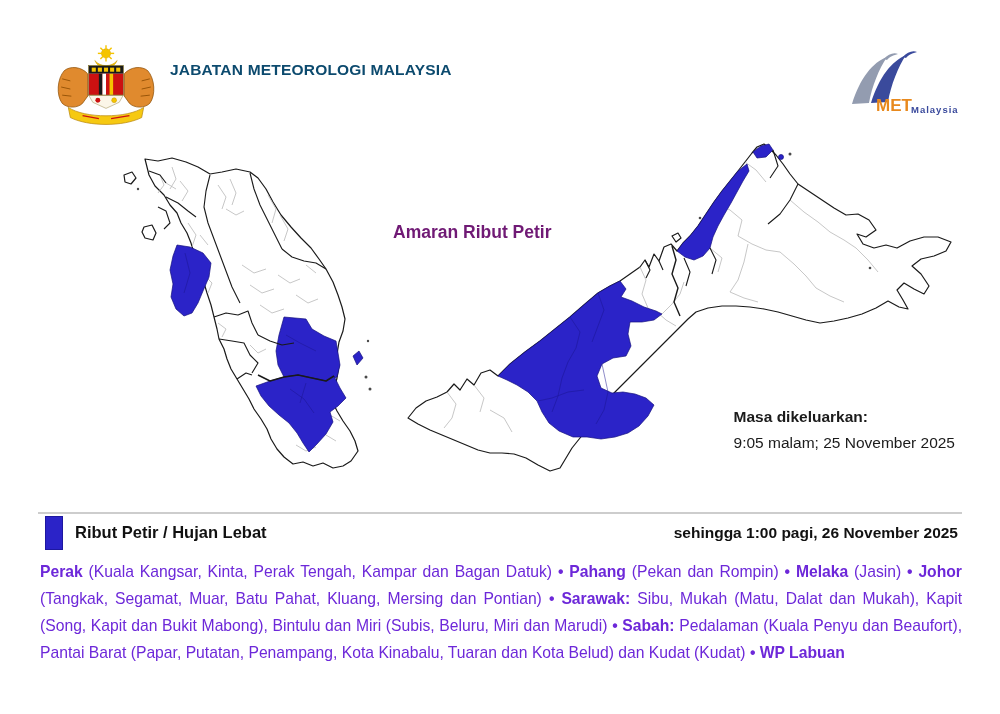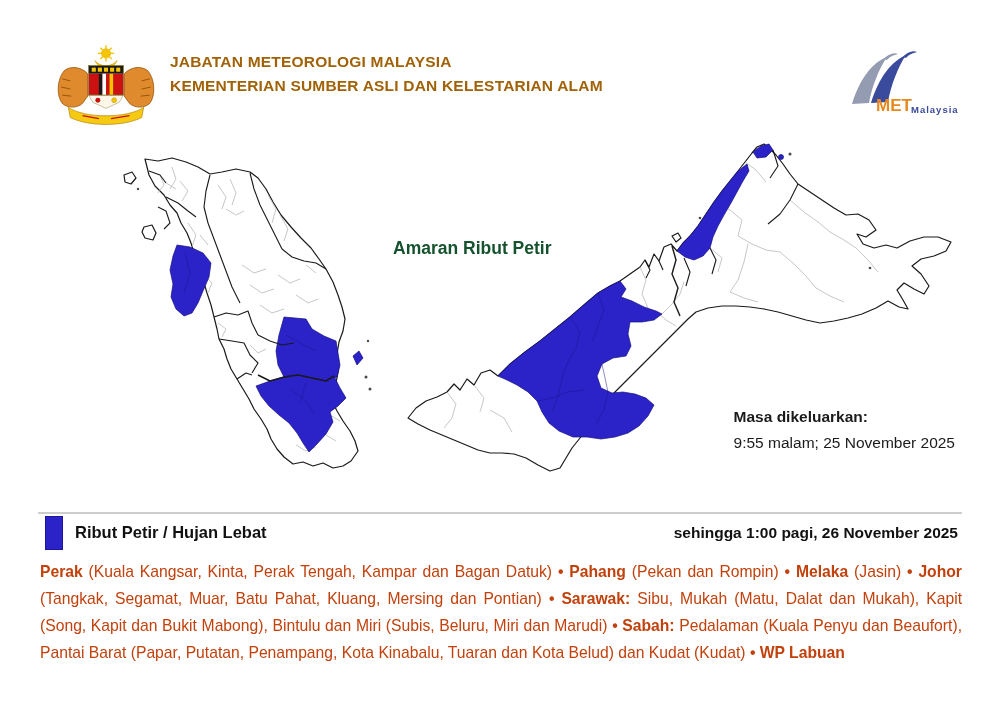--- a/index.html
+++ b/index.html
@@ -3,38 +3,38 @@
 <meta charset="utf-8">
 <style>
   * { margin:0; padding:0; box-sizing:border-box; }
   html,body { background:#ffffff; }
   .page {
     position:relative; width:1000px; height:714px; background:#fff;
     font-family:"Liberation Sans", sans-serif; color:#1b1b1b; overflow:hidden;
   }
   
   .coat { position:absolute; left:52px; top:44px; width:108px; height:86px; }
-  .agency { position:absolute; left:170px; top:50px; font-weight:bold; font-size:15.5px;
-            line-height:24px; letter-spacing:.2px; color:#a16207; }
+  .agency { position:absolute; left:170px; top:58px; font-weight:bold; font-size:15.5px;
+            line-height:24px; letter-spacing:.2px; color:#0c4a6e; }
   .metlogo { position:absolute; left:838px; top:50px; width:134px; height:68px; }
   
   .map-pen { position:absolute; left:100px; top:145px; width:280px; height:335px; }
   .map-bor { position:absolute; left:400px; top:140px; width:575px; height:340px; }
-  .map-title { position:absolute; left:393px; top:222px; font-size:17.5px; font-weight:bold; color:#14532d;margin-top:16px; }
+  .map-title { position:absolute; left:393px; top:222px; font-size:17.5px; font-weight:bold; color:#701a75; }
   .issued { position:absolute; right:45px; top:404px; font-size:15.5px; line-height:26px; }
   .issued .lbl { font-weight:bold; }
   
   .divider { position:absolute; left:38px; top:512px; width:924px; height:2px; background:#cdcdcd; }
   .swatch { position:absolute; left:45px; top:516px; width:18px; height:34px;
             background:var(--warn-blue,#2B23C8); border:1px solid #1d17a0; }
   .legend-label { position:absolute; left:75px; top:523px; font-size:16.5px; font-weight:bold; color:#111; }
   .legend-valid { position:absolute; right:42px; top:524px; font-size:15.5px; font-weight:bold; color:#111;margin-left:24px; }
   
   .areas { position:absolute; left:40px; top:558px; width:922px; text-align:justify;
-           font-size:15.7px; line-height:27px; color:#c2410c; }
+           font-size:15.7px; line-height:27px; color:#6d28d9; }
   .areas .b { font-weight:bold; }
   
   .land { fill:#ffffff; stroke:#1a1a1a; stroke-width:1.2; stroke-linejoin:round; }
   .state { fill:none; stroke:#1a1a1a; stroke-width:1.1; stroke-linejoin:round; }
   .dist  { fill:none; stroke:#b9b9b9; stroke-width:.8; stroke-linejoin:round; }
   .blue  { fill:var(--warn-blue,#2B23C8); stroke:#14107e; stroke-width:.7; stroke-linejoin:round; }
   .bluedist { fill:none; stroke:#1a148f; stroke-width:.7; opacity:.7; }
   .isl { fill:#4a4a4a; }
 </style>
 </head>
@@ -85,21 +85,20 @@
     </g>
 
     <g>
       <path d="M16,62 C32,73 74,73 90,62 L88,72 C70,81 36,81 18,72 Z" fill="#F6C912" stroke="#B8860B" stroke-width=".7"></path>
       <path d="M30,70 L46,73 M58,73 L76,70" stroke="#CC1111" stroke-width="1.2" fill="none"></path>
     </g>
   </svg>
 
   <div class="agency">
     <div>JABATAN METEOROLOGI MALAYSIA</div>
-    <div>KEMENTERIAN SUMBER ASLI DAN KELESTARIAN ALAM</div>
   </div>
 
   <svg class="metlogo" viewBox="0 0 134 68">
     <g>
       <path d="M14,54 C22,28 35,12 49,7 C41,19 34,36 31,53 Z" fill="#939CB0"></path>
       <path d="M33,53 C41,27 54,11 68,5 C60,17 53,35 50,52 Z" fill="#3A4A9C"></path>
       <path d="M46,9 C50,4 56,2 60,4 C56,5 51,7 49,10 Z" fill="#939CB0"></path>
       <path d="M65,7 C69,2 75,0 79,2 C75,3 70,5 68,8 Z" fill="#3A4A9C"></path>
     </g>
     <text x="38" y="61" font-size="17" font-weight="bold" fill="#E8891D">MET</text>
@@ -185,21 +184,21 @@
       <circle cx="390" cy="14" r="1.5"></circle>
         <circle cx="300" cy="78" r="1.3"></circle>
         <circle cx="470" cy="128" r="1.3"></circle>
     </g>
   </svg>
 
   <div class="map-title">Amaran Ribut Petir</div>
 
   <div class="issued">
     <div class="lbl">Masa dikeluarkan:</div>
-    <div>9:55 malam; 25 November 2025</div>
+    <div>9:05 malam; 25 November 2025</div>
   </div>
 
   <div class="divider"></div>
   <div class="swatch"></div>
   <div class="legend-label">Ribut Petir / Hujan Lebat</div>
   <div class="legend-valid">sehingga 1:00 pagi, 26 November 2025</div>
 
   <p class="areas"><span class="b">Perak</span><span> (Kuala Kangsar, Kinta, Perak Tengah, Kampar dan Bagan Datuk) </span><span class="b">• Pahang</span><span> (Pekan dan Rompin) </span><span class="b">• Melaka</span><span> (Jasin) </span><span class="b">• Johor</span><span> (Tangkak, Segamat, Muar, Batu Pahat, Kluang, Mersing dan Pontian) </span><span class="b">• Sarawak:</span><span> Sibu, Mukah (Matu, Dalat dan Mukah), Kapit (Song, Kapit dan Bukit Mabong), Bintulu dan Miri (Subis, Beluru, Miri dan Marudi) </span><span class="b">• Sabah:</span><span> Pedalaman (Kuala Penyu dan Beaufort), Pantai Barat (Papar, Putatan, Penampang, Kota Kinabalu, Tuaran dan Kota Belud) dan Kudat (Kudat) </span><span class="b">• WP Labuan</span></p>
 
 </div>

